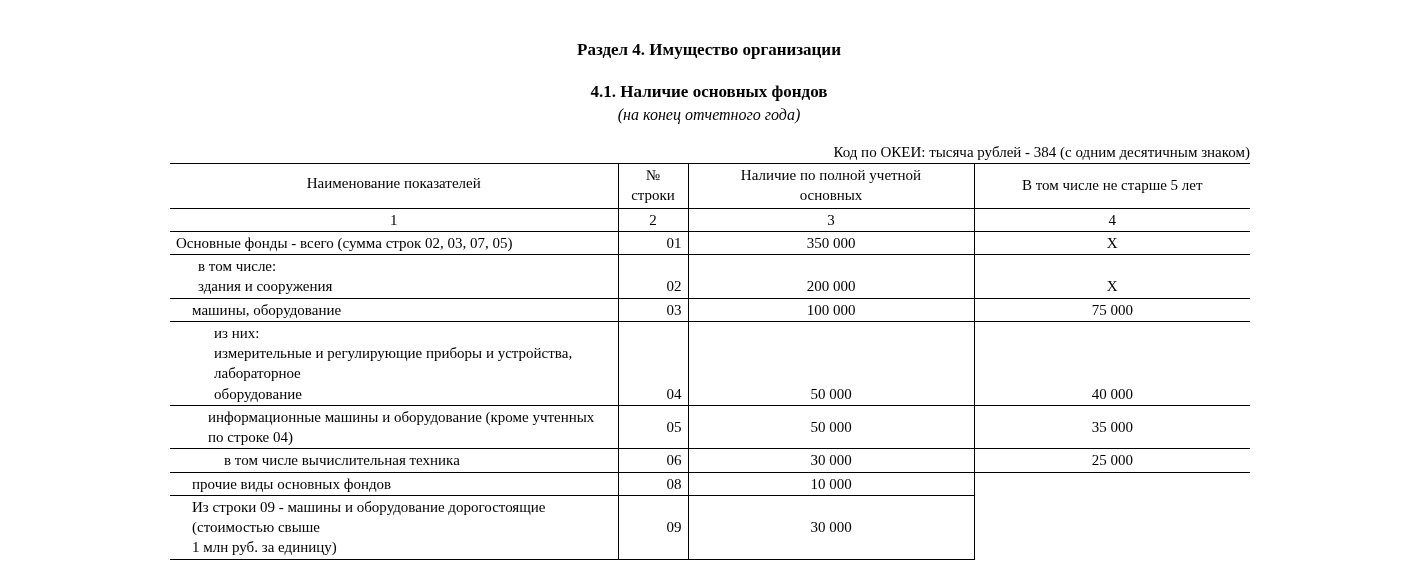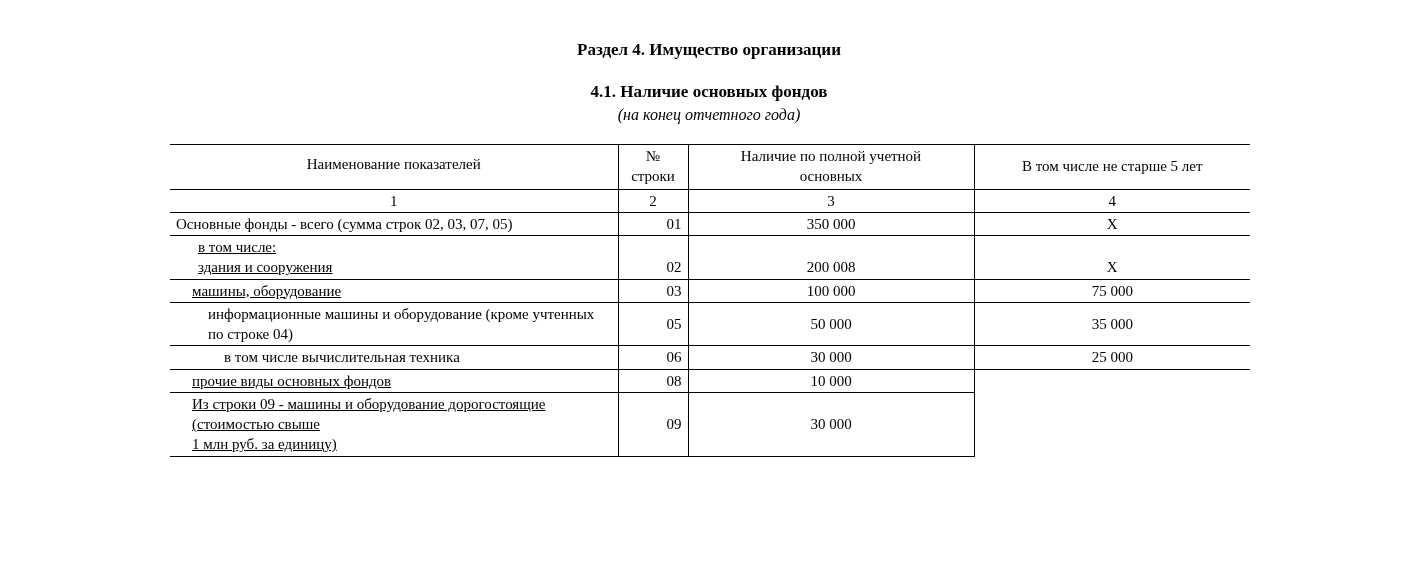--- a/index.html
+++ b/index.html
@@ -81,35 +81,36 @@
       border-left: 1px solid #000;
       vertical-align: middle;
     }
     tr.body td:first-child { border-left: none; text-align: left; }
     tr.body td.c-num { text-align: right; }
     tr.body td.c-val { text-align: center; }
     tr.body td.c-age { text-align: center; }
     
     tr.body.no4 td.c-val { border-right: 1px solid #000; }
     
-    .ind1 { padding-left: 22px; text-decoration: underline; }
+    .ind1 { padding-left: 22px; }
     .ind2 { padding-left: 38px; }
     .ind3 { padding-left: 54px; margin-top: 32px; }
     
     td.multi { line-height: 1.35; }
   </style>
 </head>
 <body>
 
 <div class="page">
   <div class="section-title">Раздел 4. Имущество организации</div>
   <div class="subsection-title">4.1. Наличие основных фондов</div>
   <div class="subtitle">(на конец отчетного года)</div>
 
   <div class="content-block">
+    <div class="okei">Код по ОКЕИ: тысяча рублей - 384 (с одним десятичным знаком)</div>
 
     <table>
       <colgroup>
         <col class="c1">
           <col class="c2">
           <col class="c3">
           <col class="c4">
       </colgroup>
 
       <tbody>
@@ -143,31 +144,41 @@
         <td class="c-val">350 000</td>
         <td class="c-age">Х</td>
       </tr>
 
       <tr class="body">
         <td>
           <div class="ind1">в том числе:</div>
           <div class="ind1">здания и сооружения</div>
         </td>
         <td class="c-num" style="vertical-align:bottom">02</td>
-        <td class="c-val" style="vertical-align:bottom">200 008</td>
+        <td class="c-val" style="vertical-align:bottom">200 000</td>
         <td class="c-age" style="vertical-align:bottom">Х</td>
       </tr>
 
       <tr class="body">
         <td class="ind1">машины, оборудование</td>
         <td class="c-num">03</td>
         <td class="c-val">100 000</td>
         <td class="c-age">75 000</td>
       </tr>
 
+      <tr class="body">
+        <td>
+          <div class="ind2">из них:</div>
+          <div class="ind2">измерительные и регулирующие приборы и устройства, лабораторное</div>
+          <div class="ind2">оборудование</div>
+        </td>
+        <td class="c-num" style="vertical-align:bottom">04</td>
+        <td class="c-val" style="vertical-align:bottom">50 000</td>
+        <td class="c-age" style="vertical-align:bottom">40 000</td>
+      </tr>
 
       <tr class="body">
         <td class="ind2">информационные машины и оборудование (кроме учтенных по строке 04)</td>
         <td class="c-num">05</td>
         <td class="c-val">50 000</td>
         <td class="c-age">35 000</td>
       </tr>
 
       <tr class="body">
         <td class="ind3">в том числе вычислительная техника</td>

